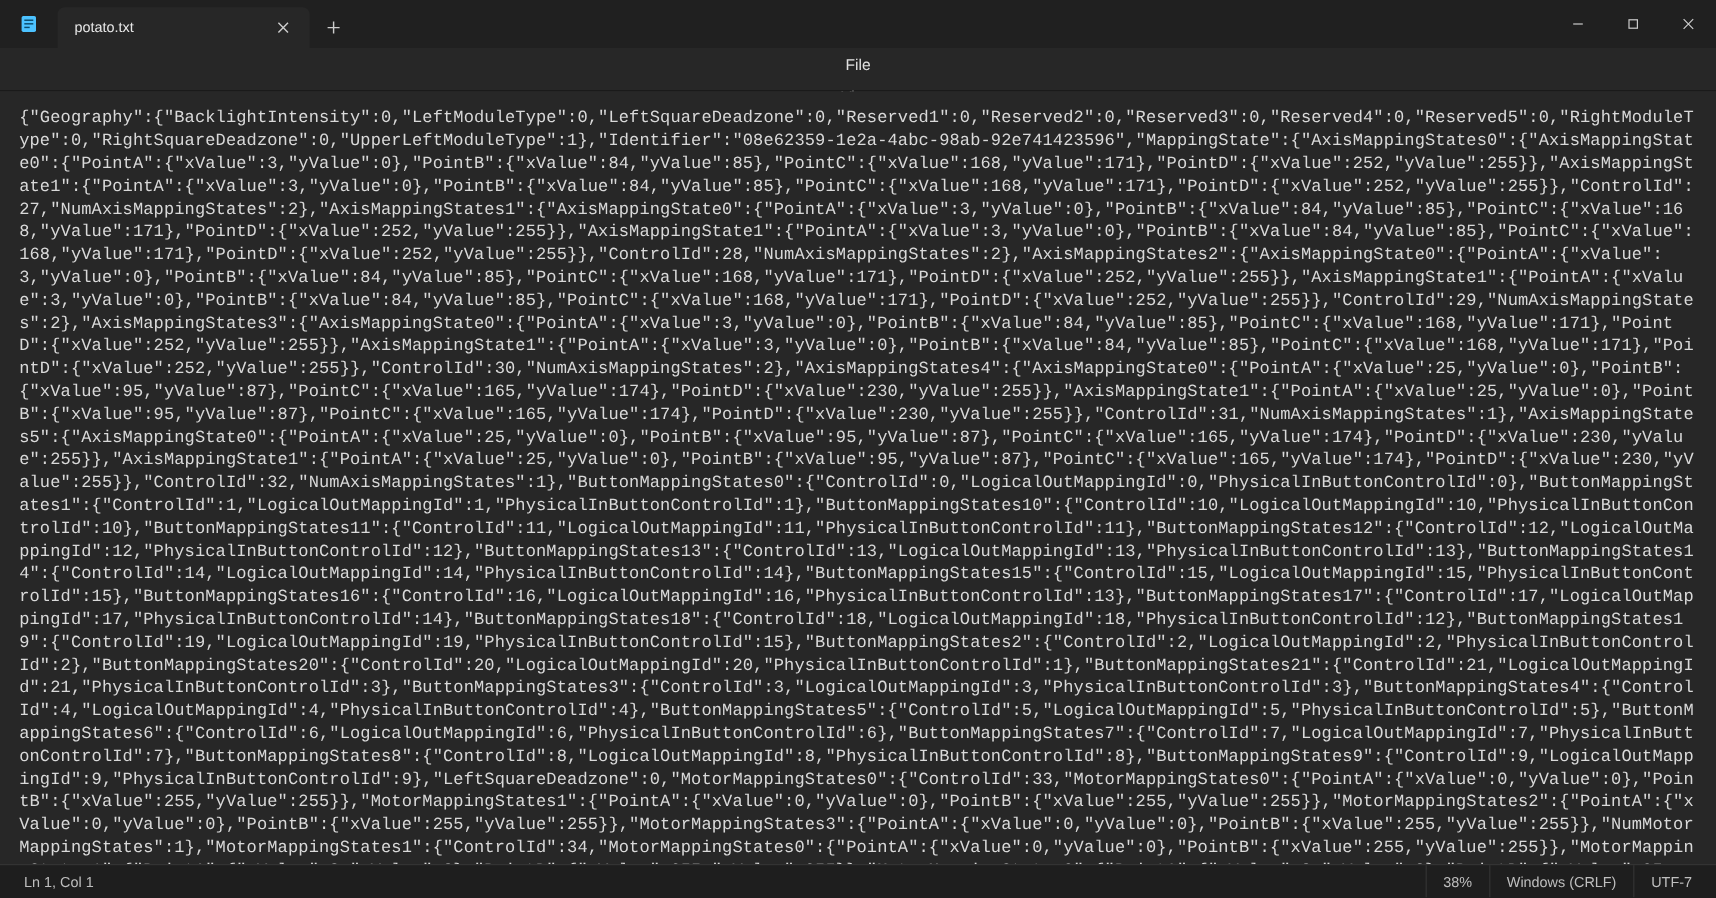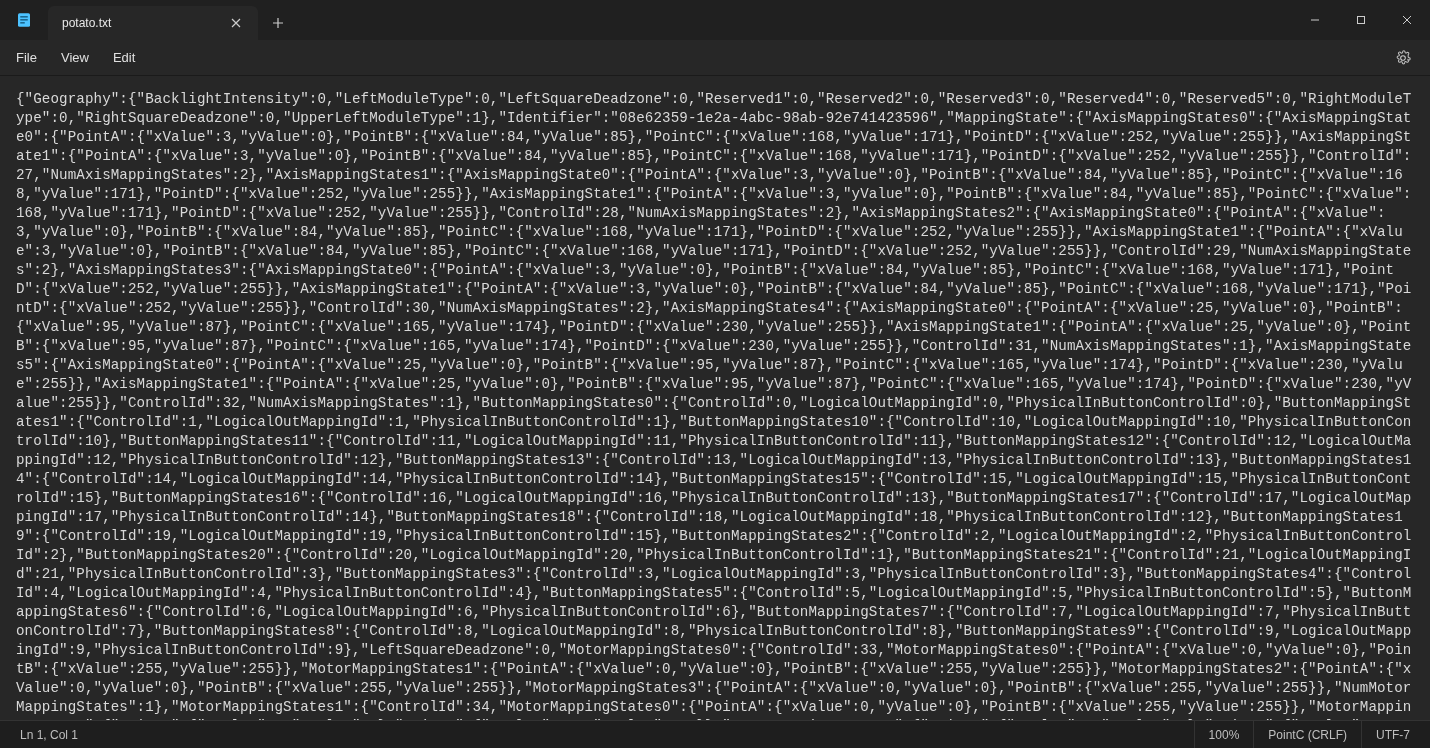--- a/index.html
+++ b/index.html
@@ -72,20 +72,21 @@
   }
   .winbtn svg { width: 10px; height: 10px; }
   
   .menubar {
     height: 36px;
     display: flex;
     align-items: center;
     padding: 0 4px;
     background: #272727;
     border-bottom: 1px solid #1a1a1a;
+    flex-direction: column;
   }
   .menubar .menuitem {
     padding: 6px 12px;
     color: #e0e0e0;
     font-size: 13px;
     border-radius: 4px;
   }
   .menubar .spacer { flex: 1; }
   .settings-btn {
     width: 34px; height: 28px;
@@ -209,18 +210,18 @@
   <div class="content">
     <div class="textarea">{"Geography":{"BacklightIntensity":0,"LeftModuleType":0,"LeftSquareDeadzone":0,"Reserved1":0,"Reserved2":0,"Reserved3":0,"Reserved4":0,"Reserved5":0,"RightModuleType":0,"RightSquareDeadzone":0,"UpperLeftModuleType":1},"Identifier":"08e62359-1e2a-4abc-98ab-92e741423596","MappingState":{"AxisMappingStates0":{"AxisMappingState0":{"PointA":{"xValue":3,"yValue":0},"PointB":{"xValue":84,"yValue":85},"PointC":{"xValue":168,"yValue":171},"PointD":{"xValue":252,"yValue":255}},"AxisMappingState1":{"PointA":{"xValue":3,"yValue":0},"PointB":{"xValue":84,"yValue":85},"PointC":{"xValue":168,"yValue":171},"PointD":{"xValue":252,"yValue":255}},"ControlId":27,"NumAxisMappingStates":2},"AxisMappingStates1":{"AxisMappingState0":{"PointA":{"xValue":3,"yValue":0},"PointB":{"xValue":84,"yValue":85},"PointC":{"xValue":168,"yValue":171},"PointD":{"xValue":252,"yValue":255}},"AxisMappingState1":{"PointA":{"xValue":3,"yValue":0},"PointB":{"xValue":84,"yValue":85},"PointC":{"xValue":168,"yValue":171},"PointD":{"xValue":252,"yValue":255}},"ControlId":28,"NumAxisMappingStates":2},"AxisMappingStates2":{"AxisMappingState0":{"PointA":{"xValue":3,"yValue":0},"PointB":{"xValue":84,"yValue":85},"PointC":{"xValue":168,"yValue":171},"PointD":{"xValue":252,"yValue":255}},"AxisMappingState1":{"PointA":{"xValue":3,"yValue":0},"PointB":{"xValue":84,"yValue":85},"PointC":{"xValue":168,"yValue":171},"PointD":{"xValue":252,"yValue":255}},"ControlId":29,"NumAxisMappingStates":2},"AxisMappingStates3":{"AxisMappingState0":{"PointA":{"xValue":3,"yValue":0},"PointB":{"xValue":84,"yValue":85},"PointC":{"xValue":168,"yValue":171},"PointD":{"xValue":252,"yValue":255}},"AxisMappingState1":{"PointA":{"xValue":3,"yValue":0},"PointB":{"xValue":84,"yValue":85},"PointC":{"xValue":168,"yValue":171},"PointD":{"xValue":252,"yValue":255}},"ControlId":30,"NumAxisMappingStates":2},"AxisMappingStates4":{"AxisMappingState0":{"PointA":{"xValue":25,"yValue":0},"PointB":{"xValue":95,"yValue":87},"PointC":{"xValue":165,"yValue":174},"PointD":{"xValue":230,"yValue":255}},"AxisMappingState1":{"PointA":{"xValue":25,"yValue":0},"PointB":{"xValue":95,"yValue":87},"PointC":{"xValue":165,"yValue":174},"PointD":{"xValue":230,"yValue":255}},"ControlId":31,"NumAxisMappingStates":1},"AxisMappingStates5":{"AxisMappingState0":{"PointA":{"xValue":25,"yValue":0},"PointB":{"xValue":95,"yValue":87},"PointC":{"xValue":165,"yValue":174},"PointD":{"xValue":230,"yValue":255}},"AxisMappingState1":{"PointA":{"xValue":25,"yValue":0},"PointB":{"xValue":95,"yValue":87},"PointC":{"xValue":165,"yValue":174},"PointD":{"xValue":230,"yValue":255}},"ControlId":32,"NumAxisMappingStates":1},"ButtonMappingStates0":{"ControlId":0,"LogicalOutMappingId":0,"PhysicalInButtonControlId":0},"ButtonMappingStates1":{"ControlId":1,"LogicalOutMappingId":1,"PhysicalInButtonControlId":1},"ButtonMappingStates10":{"ControlId":10,"LogicalOutMappingId":10,"PhysicalInButtonControlId":10},"ButtonMappingStates11":{"ControlId":11,"LogicalOutMappingId":11,"PhysicalInButtonControlId":11},"ButtonMappingStates12":{"ControlId":12,"LogicalOutMappingId":12,"PhysicalInButtonControlId":12},"ButtonMappingStates13":{"ControlId":13,"LogicalOutMappingId":13,"PhysicalInButtonControlId":13},"ButtonMappingStates14":{"ControlId":14,"LogicalOutMappingId":14,"PhysicalInButtonControlId":14},"ButtonMappingStates15":{"ControlId":15,"LogicalOutMappingId":15,"PhysicalInButtonControlId":15},"ButtonMappingStates16":{"ControlId":16,"LogicalOutMappingId":16,"PhysicalInButtonControlId":13},"ButtonMappingStates17":{"ControlId":17,"LogicalOutMappingId":17,"PhysicalInButtonControlId":14},"ButtonMappingStates18":{"ControlId":18,"LogicalOutMappingId":18,"PhysicalInButtonControlId":12},"ButtonMappingStates19":{"ControlId":19,"LogicalOutMappingId":19,"PhysicalInButtonControlId":15},"ButtonMappingStates2":{"ControlId":2,"LogicalOutMappingId":2,"PhysicalInButtonControlId":2},"ButtonMappingStates20":{"ControlId":20,"LogicalOutMappingId":20,"PhysicalInButtonControlId":1},"ButtonMappingStates21":{"ControlId":21,"LogicalOutMappingId":21,"PhysicalInButtonControlId":3},"ButtonMappingStates3":{"ControlId":3,"LogicalOutMappingId":3,"PhysicalInButtonControlId":3},"ButtonMappingStates4":{"ControlId":4,"LogicalOutMappingId":4,"PhysicalInButtonControlId":4},"ButtonMappingStates5":{"ControlId":5,"LogicalOutMappingId":5,"PhysicalInButtonControlId":5},"ButtonMappingStates6":{"ControlId":6,"LogicalOutMappingId":6,"PhysicalInButtonControlId":6},"ButtonMappingStates7":{"ControlId":7,"LogicalOutMappingId":7,"PhysicalInButtonControlId":7},"ButtonMappingStates8":{"ControlId":8,"LogicalOutMappingId":8,"PhysicalInButtonControlId":8},"ButtonMappingStates9":{"ControlId":9,"LogicalOutMappingId":9,"PhysicalInButtonControlId":9},"LeftSquareDeadzone":0,"MotorMappingStates0":{"ControlId":33,"MotorMappingStates0":{"PointA":{"xValue":0,"yValue":0},"PointB":{"xValue":255,"yValue":255}},"MotorMappingStates1":{"PointA":{"xValue":0,"yValue":0},"PointB":{"xValue":255,"yValue":255}},"MotorMappingStates2":{"PointA":{"xValue":0,"yValue":0},"PointB":{"xValue":255,"yValue":255}},"MotorMappingStates3":{"PointA":{"xValue":0,"yValue":0},"PointB":{"xValue":255,"yValue":255}},"NumMotorMappingStates":1},"MotorMappingStates1":{"ControlId":34,"MotorMappingStates0":{"PointA":{"xValue":0,"yValue":0},"PointB":{"xValue":255,"yValue":255}},"MotorMappingStates1":{"PointA":{"xValue":0,"yValue":0},"PointB":{"xValue":255,"yValue":255}},"MotorMappingStates2":{"PointA":{"xValue":0,"yValue":0},"PointB":{"xValue":255,"yValue":255}},"MotorMappingStates3":{"PointA":{"xValue":0,"yValue":0},"PointB":{"xValue":255,"yValue":255}},"NumMotorMappingStates":1},"MotorMappingStates2":{"ControlId":35,"MotorMappingStates0":{"PointA":{"xValue":0,"yValue":0},"PointB":{"xValue":255,"yValue":255}},"MotorMappingStates1":{"PointA":{"xValue":0,"yValue":0},"PointB":{"xValue":255,"yValue":255}},"MotorMappingStates2":{"PointA":{"xValue":0,"yValue":0},"PointB":{"xValue":255,"yValue":255}},"MotorMappingStates3":{"PointA":{"xValue":0,"yValue":0},"PointB":{"xValue":255,"yValue":255}},"NumMotorMappingStates":1},"MotorMappingSta</div>
     <div class="scrollbar">
       <div class="track"></div>
     </div>
   </div>
 
   <div class="statusbar">
     <div class="segment">Ln 1, Col 1</div>
     <div class="flex"></div>
-    <div class="segment">100%</div>
-    <div class="segment">PointC (CRLF)</div>
+    <div class="segment">38%</div>
+    <div class="segment">Windows (CRLF)</div>
     <div class="segment">UTF-7</div>
   </div>
 
 </div>
 
 </body></html>

